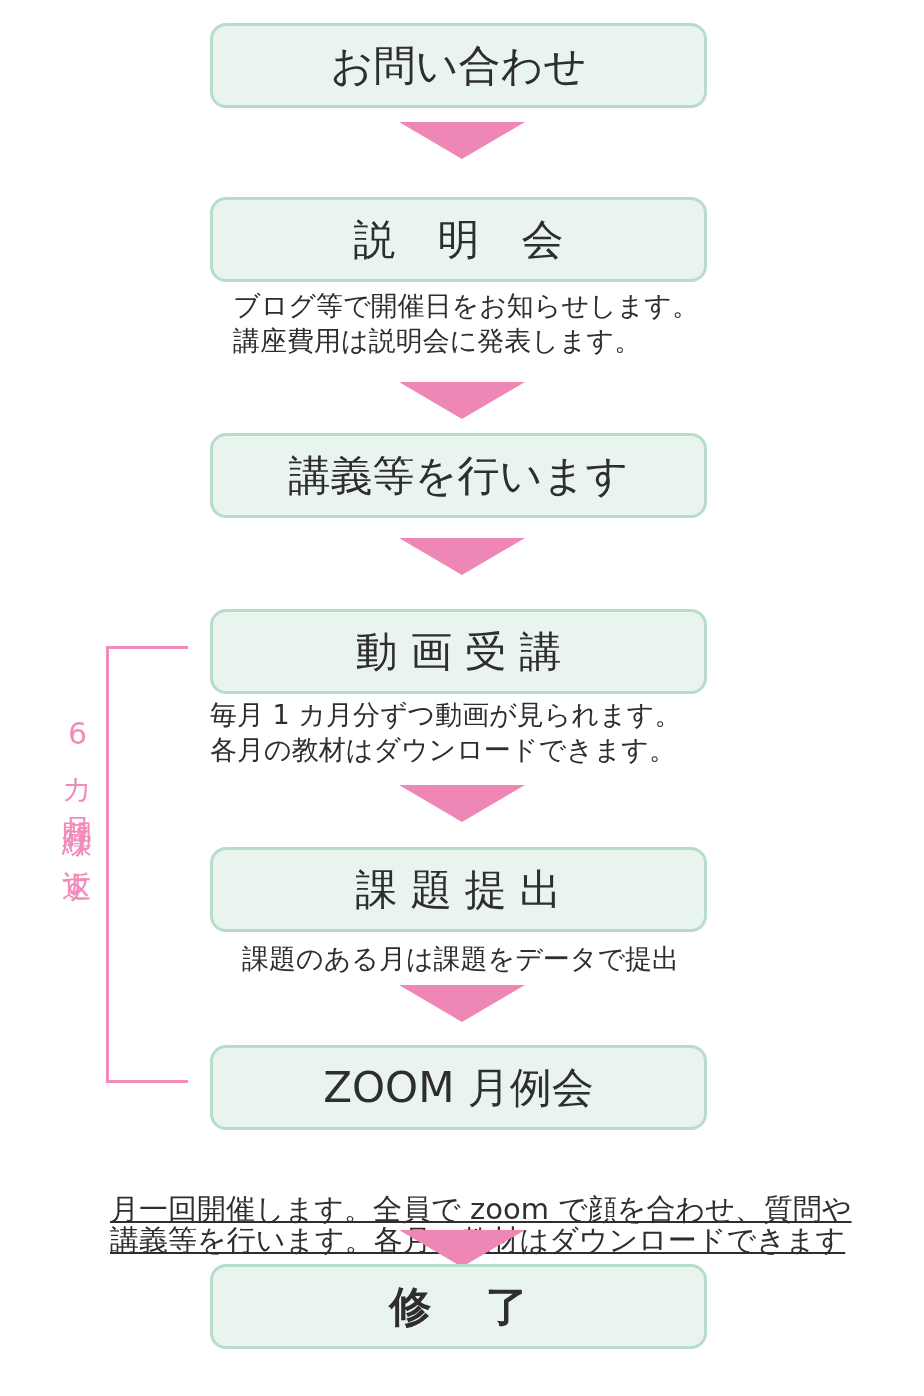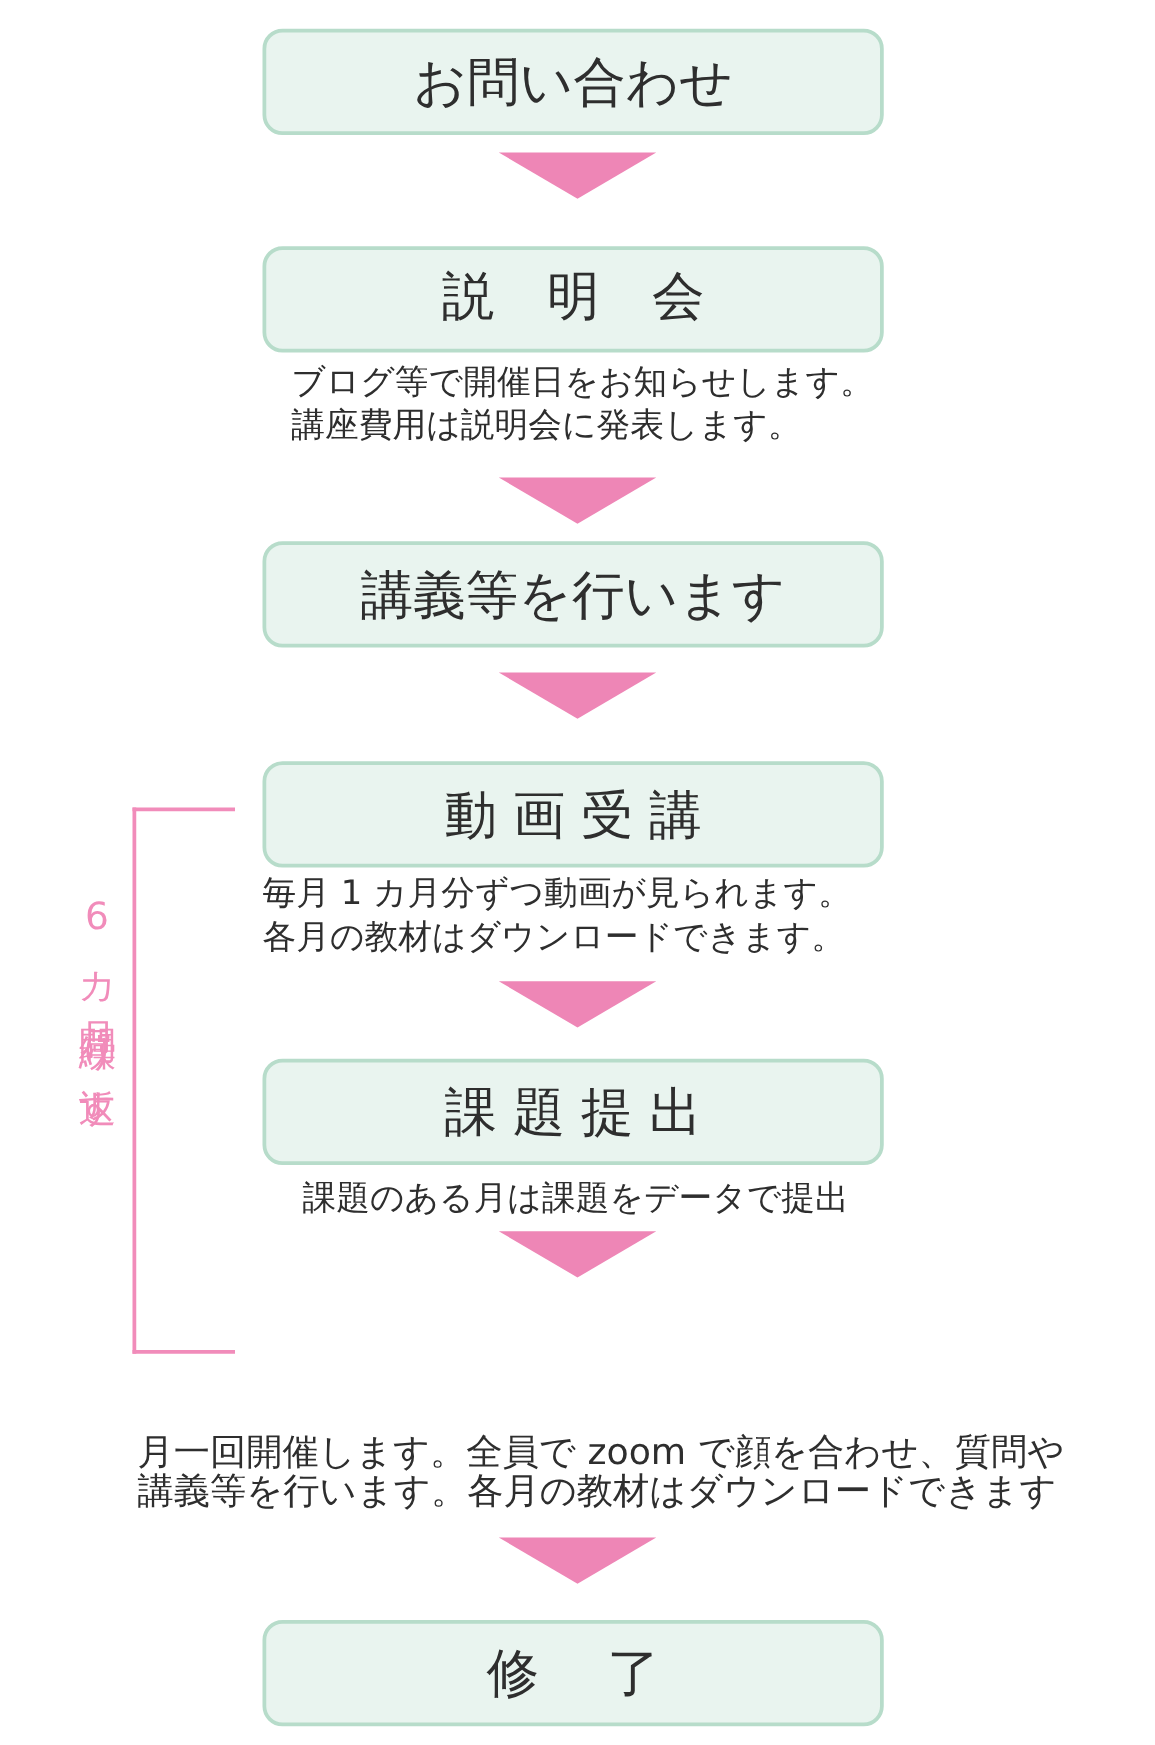--- a/index.html
+++ b/index.html
@@ -26,21 +26,21 @@
     border-radius:16px;
     display:flex;align-items:center;justify-content:center;
   }
   .step-title{
     font-size:42px;
     color:var(--text-dark);
     white-space:nowrap;
     line-height:1;
   }
   .ls-sm{letter-spacing:.3em;text-indent:.3em;}
-  .ls-lg{letter-spacing:1em;text-indent:1em;font-family:Liberation Mono, monospace;}
+  .ls-lg{letter-spacing:1em;text-indent:1em;}
   .ls-xl{letter-spacing:1.3em;text-indent:1.3em;}
   .arrow{
     position:absolute;
     left:399px;
     width:0;height:0;
     border-left:63px solid transparent;
     border-right:63px solid transparent;
     border-top:37px solid var(--arrow-pink);
   }
   .caption{
@@ -109,23 +109,26 @@
   <div class="arrow" style="top:785px;"></div>
 
   <div class="step-box" style="top:847px;">
     <span class="step-title ls-sm">課題提出</span>
   </div>
   <div class="caption" style="left:242px;top:941px;">
     <span class="cap-line">課題のある月は課題をデータで提出</span>
   </div>
   <div class="arrow" style="top:985px;"></div>
 
-  <div class="caption big" style="left:110px;top:1146px;">
+  <div class="step-box" style="top:1045px;">
+    <span class="step-title">ZOOM 月例会</span>
+  </div>
+  <div class="caption big" style="left:110px;top:1194px;text-decoration:underline;">
     <span class="cap-line">月一回開催します。全員で zoom で顔を合わせ、質問や</span>
     <span class="cap-line">講義等を行います。各月の教材はダウンロードできます</span>
   </div>
   <div class="arrow" style="top:1230px;"></div>
 
-  <div class="step-box" style="top:1296px;">
+  <div class="step-box" style="top:1264px;font-weight:bold;">
     <span class="step-title ls-xl">修了</span>
   </div>
 
 </div>
 
 </body></html>

